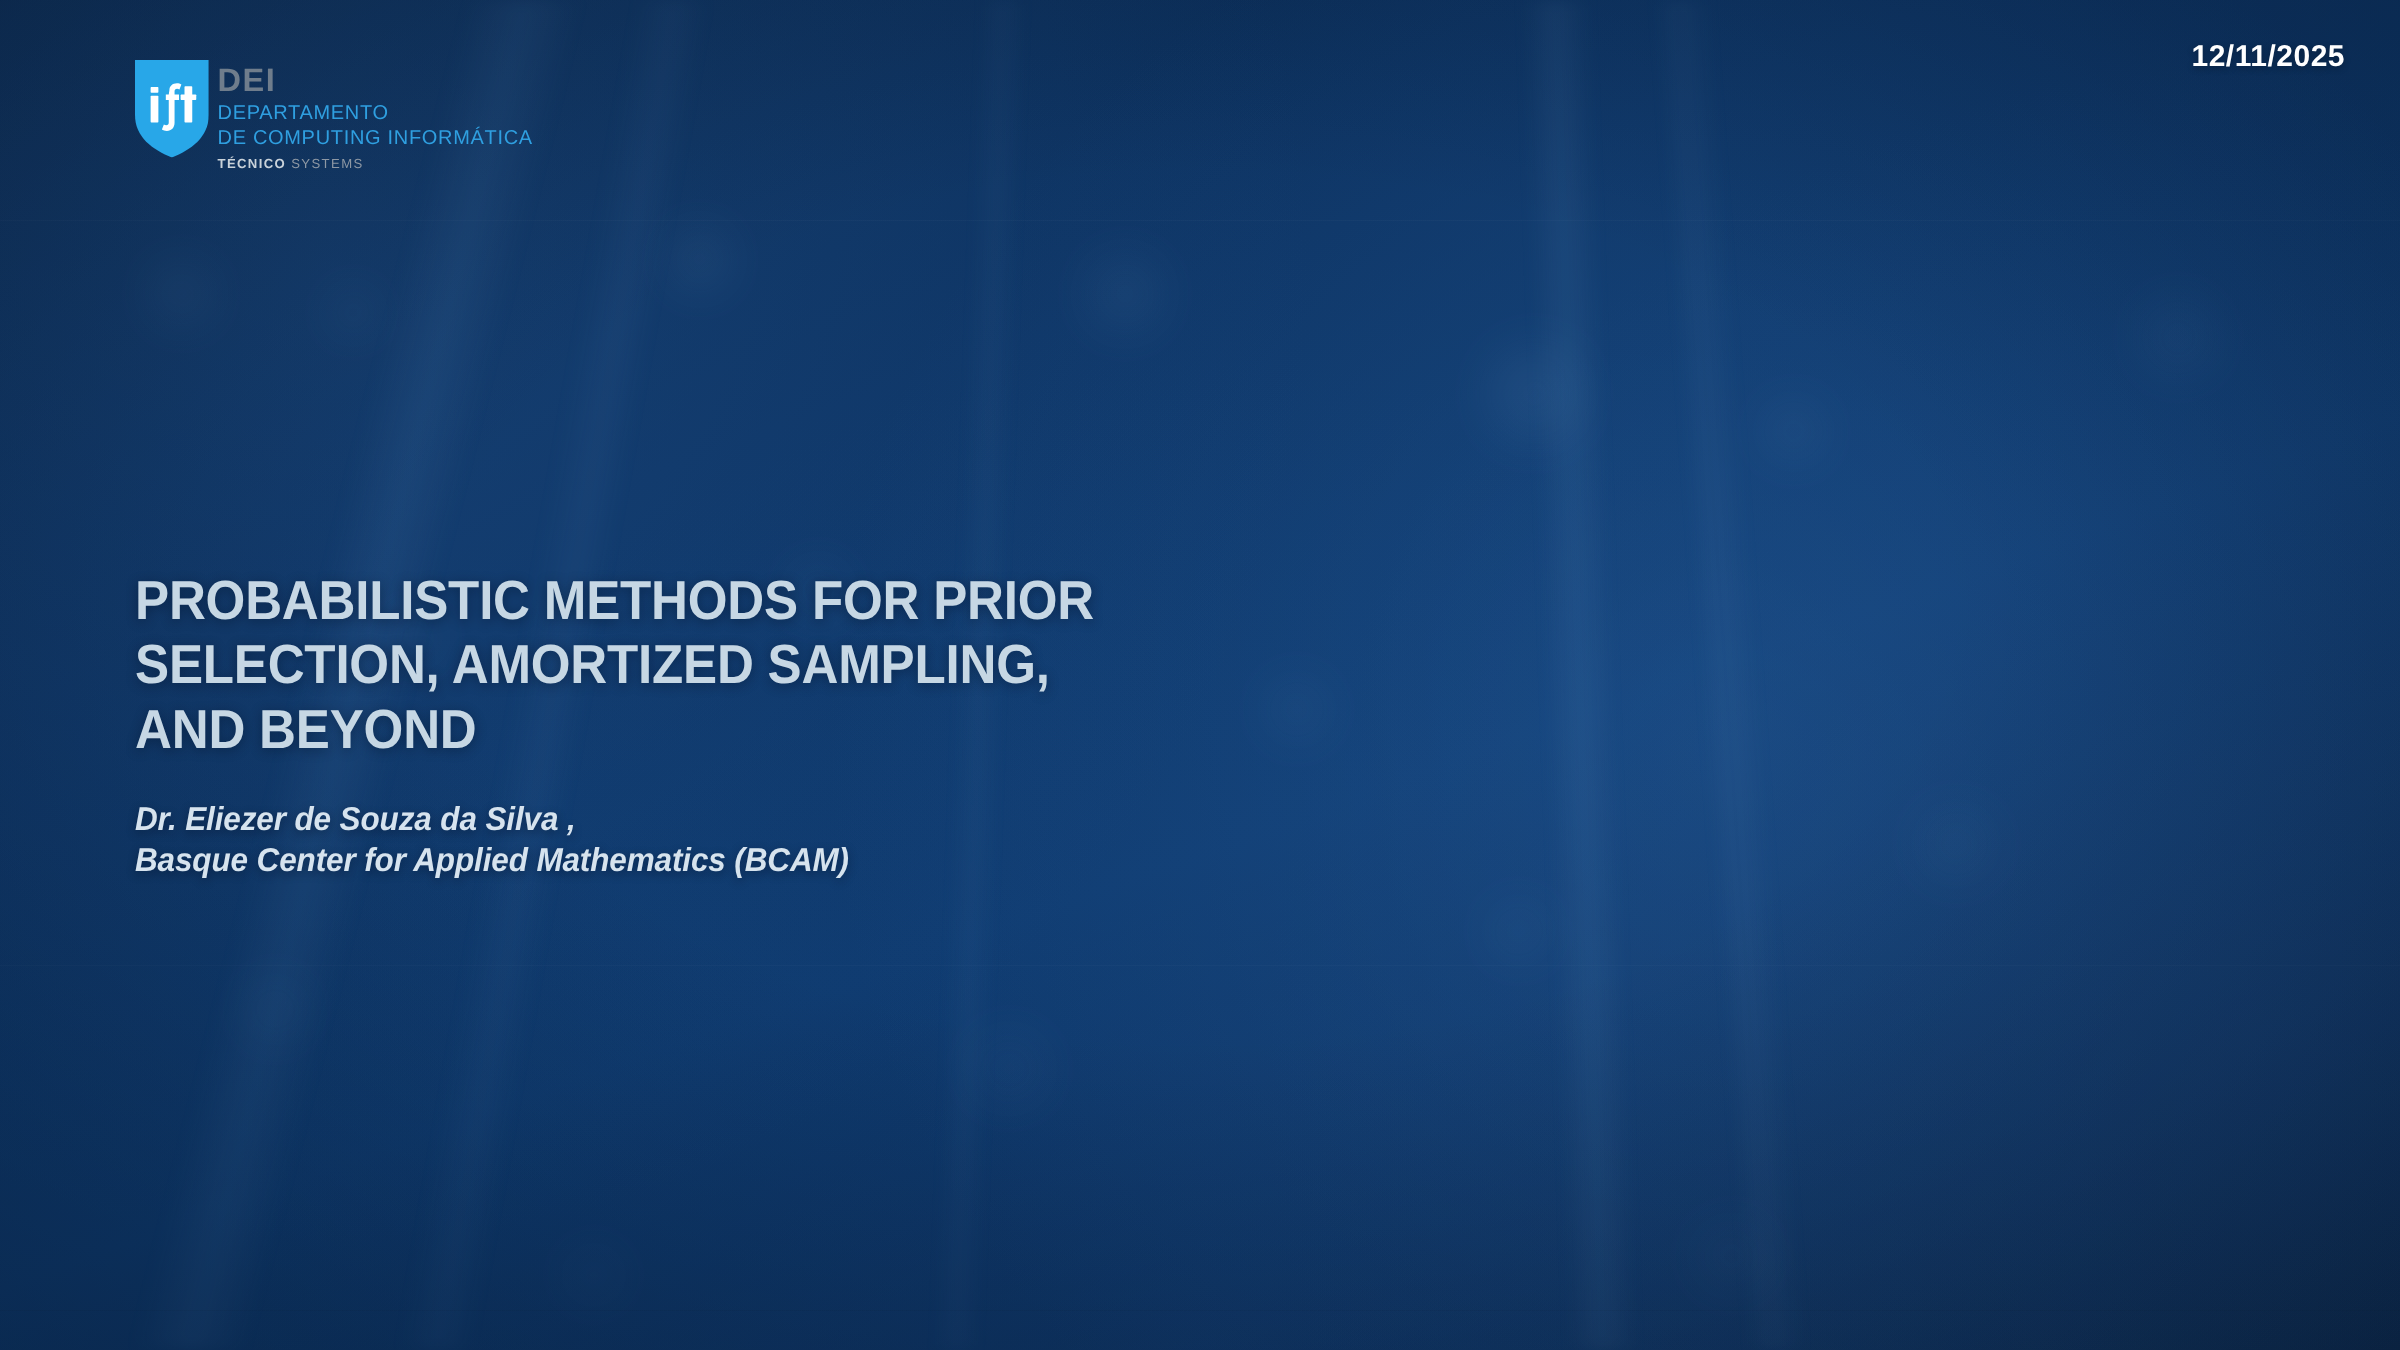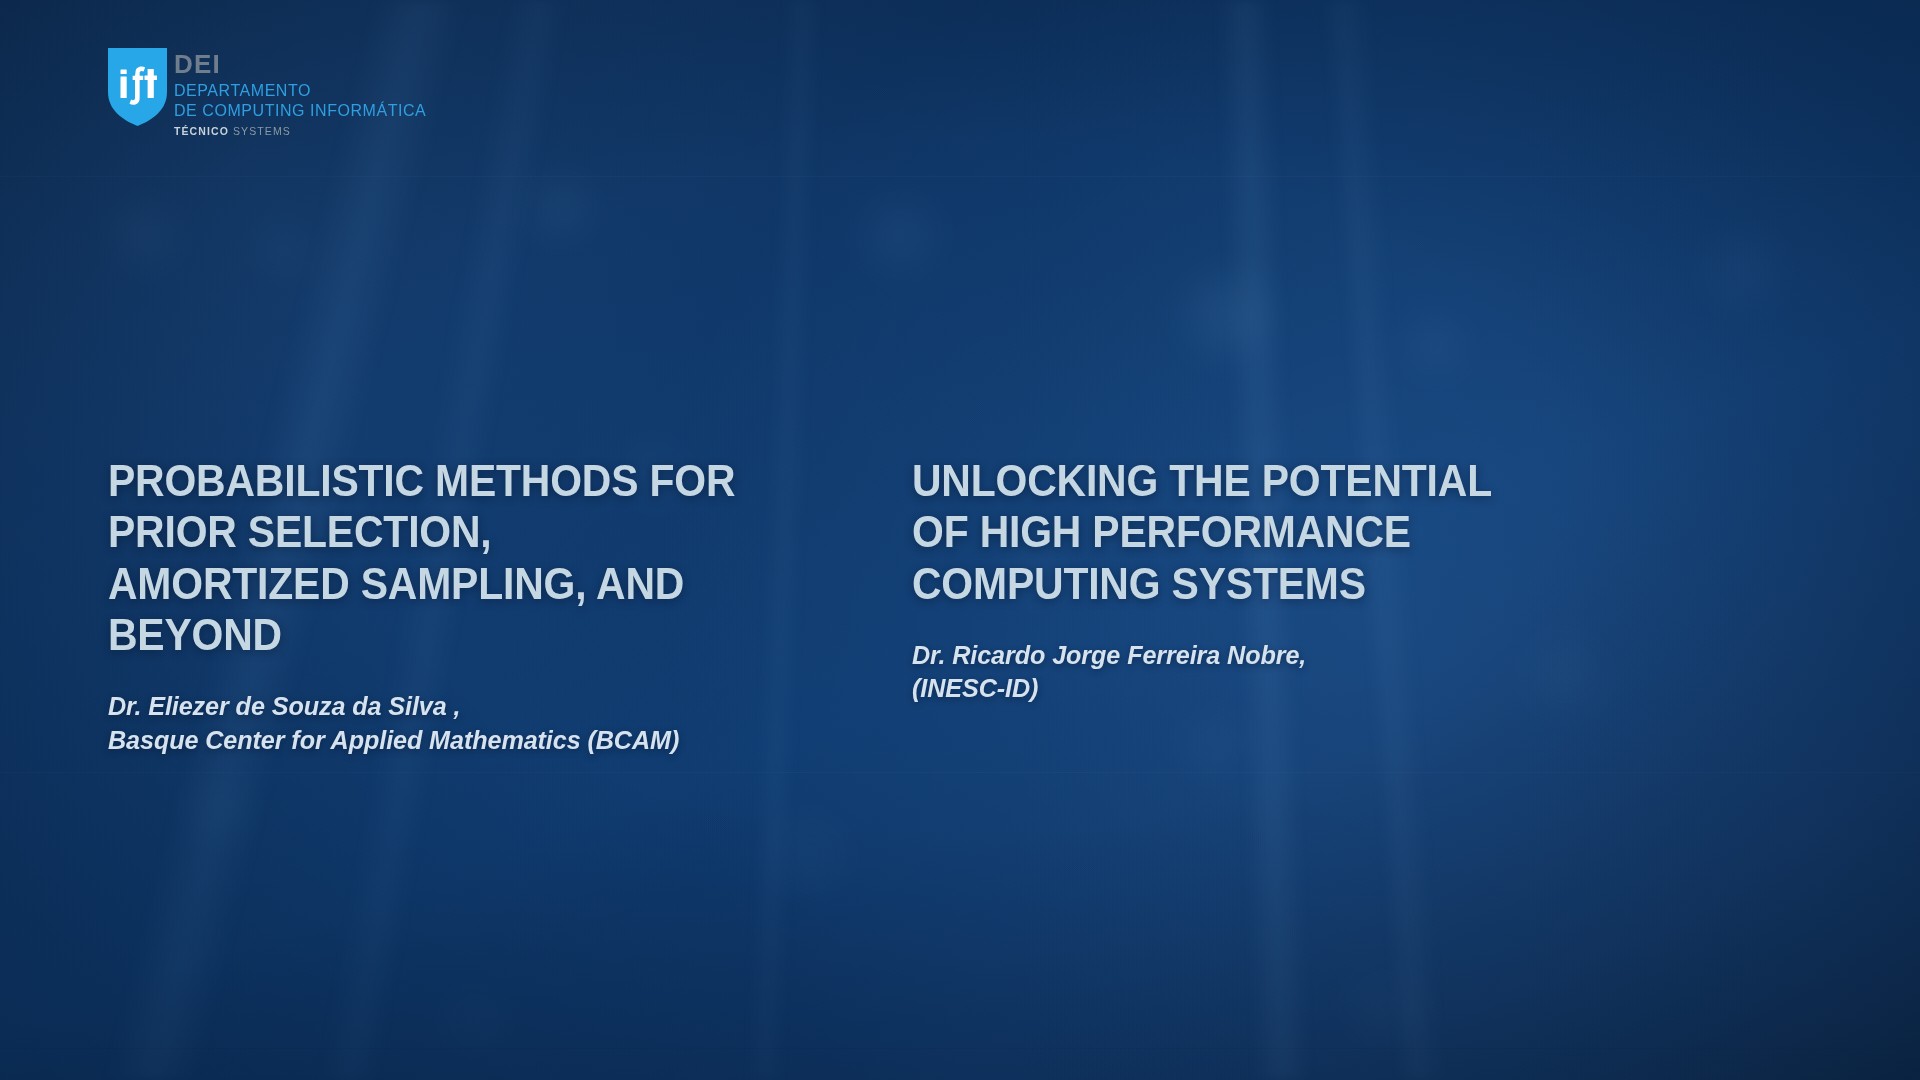--- a/index.html
+++ b/index.html
@@ -186,31 +186,27 @@
         <div class="dei-main">DEI</div>
         <div class="dei-sub">DEPARTAMENTO</div>
         <div class="dei-sub">DE COMPUTING INFORMÁTICA</div>
         <div class="dei-foot">
           <b>TÉCNICO</b><span>&nbsp;</span><span>SYSTEMS</span>
         </div>
       </div>
     </div>
 
     <div id="wordmark">
+      <span id="wm-date">12/11/2025</span>
     </div>
   </div>
 
   <div id="talks">
 
     <div class="talk left">
       <div class="talk-title">PROBABILISTIC METHODS FOR PRIOR SELECTION, AMORTIZED SAMPLING, AND BEYOND</div>
       <div class="talk-speaker">Dr. Eliezer de Souza da Silva ,
 Basque Center for Applied Mathematics (BCAM)</div>
     </div>
 
-    <div class="talk right">
-      <div class="talk-title">UNLOCKING THE POTENTIAL OF HIGH PERFORMANCE COMPUTING SYSTEMS</div>
-      <div class="talk-speaker">Dr. Ricardo Jorge Ferreira Nobre,
-(INESC-ID)</div>
-    </div>
 
   </div>
 </div>
 
 </body></html>

